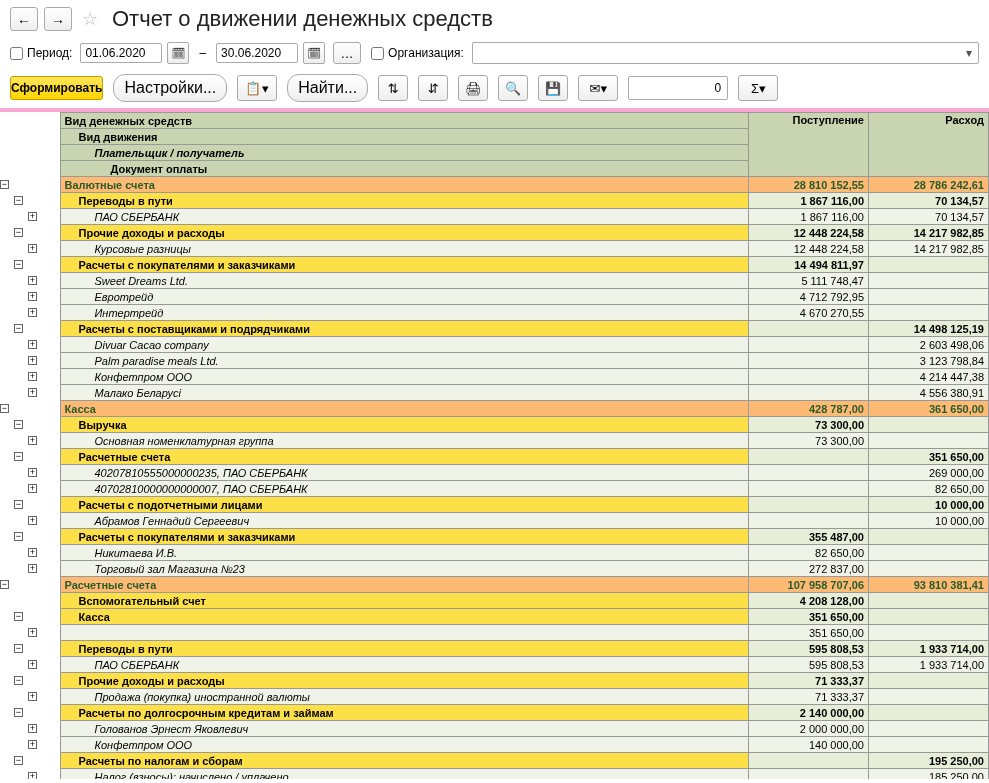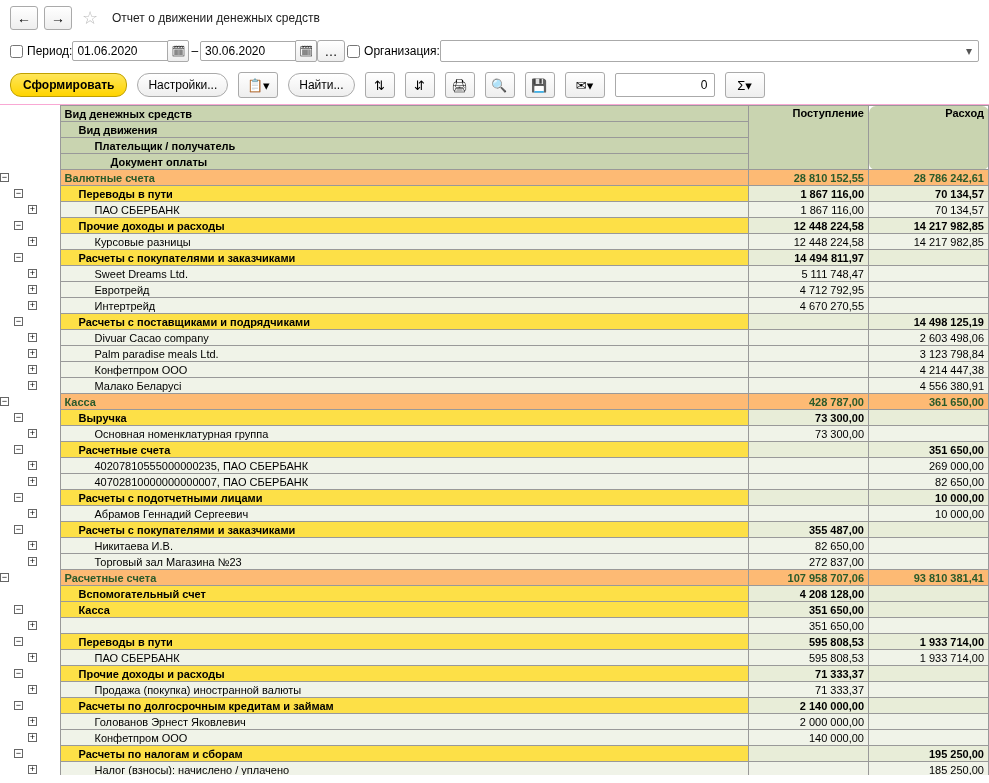--- a/index.html
+++ b/index.html
@@ -33,42 +33,43 @@
       width: 24px;
       height: 24px;
       display: inline-flex;
       align-items: center;
       justify-content: center;
       font-size: 18px;
       color: #bbb;
       cursor: pointer;
     }
     .title {
-      font-size: 12px;
+      font-size: 22px;
       color: #222;
       margin-left: 4px;
     }
     .filter-row {
       display: flex;
       align-items: center;
       padding: 4px 10px;
+      gap: 8px;
       font-size: 12px;
     }
     .checkbox-wrap {
       display: inline-flex;
       align-items: center;
       gap: 4px;
     }
     .checkbox-wrap input[type="checkbox"]{
       width:13px;height:13px;
     }
     .date-input {
       border: 1px solid #aaa;
       padding: 2px 4px;
-      width: 98px;
+      width: 82px;
       font-size: 12px;
       border-radius:2px;
     }
     .cal-btn {
       width: 22px;
       height: 22px;
       border: 1px solid #aaa;
       background: linear-gradient(#fff,#eee);
       border-radius:2px;
       cursor:pointer;
@@ -107,33 +108,33 @@
     }
     .toolbar-row{
       display:flex;
       align-items:center;
       padding:6px 10px;
       gap:10px;
     }
     .btn-primary{
       background: linear-gradient(#ffe65a,#ffd400);
       border:1px solid #c0a000;
-      border-radius:11px;
-      padding:4px 12px;
+      border-radius:3px;
+      padding:4px 0;
       font-weight:bold;
       cursor:pointer;
       font-size:12px;
     }
     .btn{
       background: linear-gradient(#fff,#eee);
       border:1px solid #aaa;
       border-radius:12px;
       padding:4px 10px;
       cursor:pointer;
-      font-size:12px;
+      font-size:16px;
     }
     .tool-btn{
       width:30px;height:26px;
       background: linear-gradient(#fff,#eee);
       border:1px solid #aaa;
       border-radius:3px;
       cursor:pointer;
       display:inline-flex;align-items:center;justify-content:center;
       font-size:13px;
     }
@@ -141,21 +142,21 @@
     .num-input{
       border:1px solid #aaa;
       width:100px;
       height:24px;
       text-align:right;
       padding:0 6px;
       font-size:12px;
       border-radius:2px;
     }
     .table-wrap{
-      border-top:1px solid #f9a8d4;
+      border-top:4px solid #f9a8d4;
       overflow:auto;
       height:calc(783px - 112px);
     }
     table{
       border-collapse:collapse;
       width:100%;
       font-size:11px;
     }
     td{
       border:1px solid #999;
@@ -206,21 +207,21 @@
       font-weight:bold;
       color:#2a5a2a;
     }
     tr.bold td.name,tr.bold td.num{
       font-weight:bold;
     }
     tr.plain td.name,tr.plain td.num{
       background:#f0f3e8;
     }
     .indent1{padding-left:18px !important;}
-    .indent2{padding-left:34px !important;}
+    .indent2{padding-left:34px !important;font-style:italic;}
     .indent3{padding-left:50px !important;}
   </style>
 </head>
 <body>
 
 <div class="header-row">
   <button class="nav-btn">←</button>
   <button class="nav-btn">→</button>
   <span class="star-icon">☆</span>
   <span class="title">Отчет о движении денежных средств</span>
@@ -265,21 +266,21 @@
   <button class="tool-btn dd">Σ▾</button>
 </div>
 
 <div class="table-wrap">
   <table>
     <tbody>
         <tr class="hdr">
       <td class="tree-col"></td>
       <td class="name">Вид денежных средств</td>
       <td class="num" rowspan="4" style="vertical-align:top;">Поступление</td>
-      <td class="num" rowspan="4" style="vertical-align:top;border-radius:7px;">Расход</td>
+      <td class="num" rowspan="4" style="vertical-align:top;">Расход</td>
     </tr>
     <tr class="hdr">
       <td class="tree-col"></td>
       <td class="name indent1">Вид движения</td>
     </tr>
     <tr class="hdr">
       <td class="tree-col"></td>
       <td class="name indent2">Плательщик / получатель</td>
     </tr>
     <tr class="hdr">

